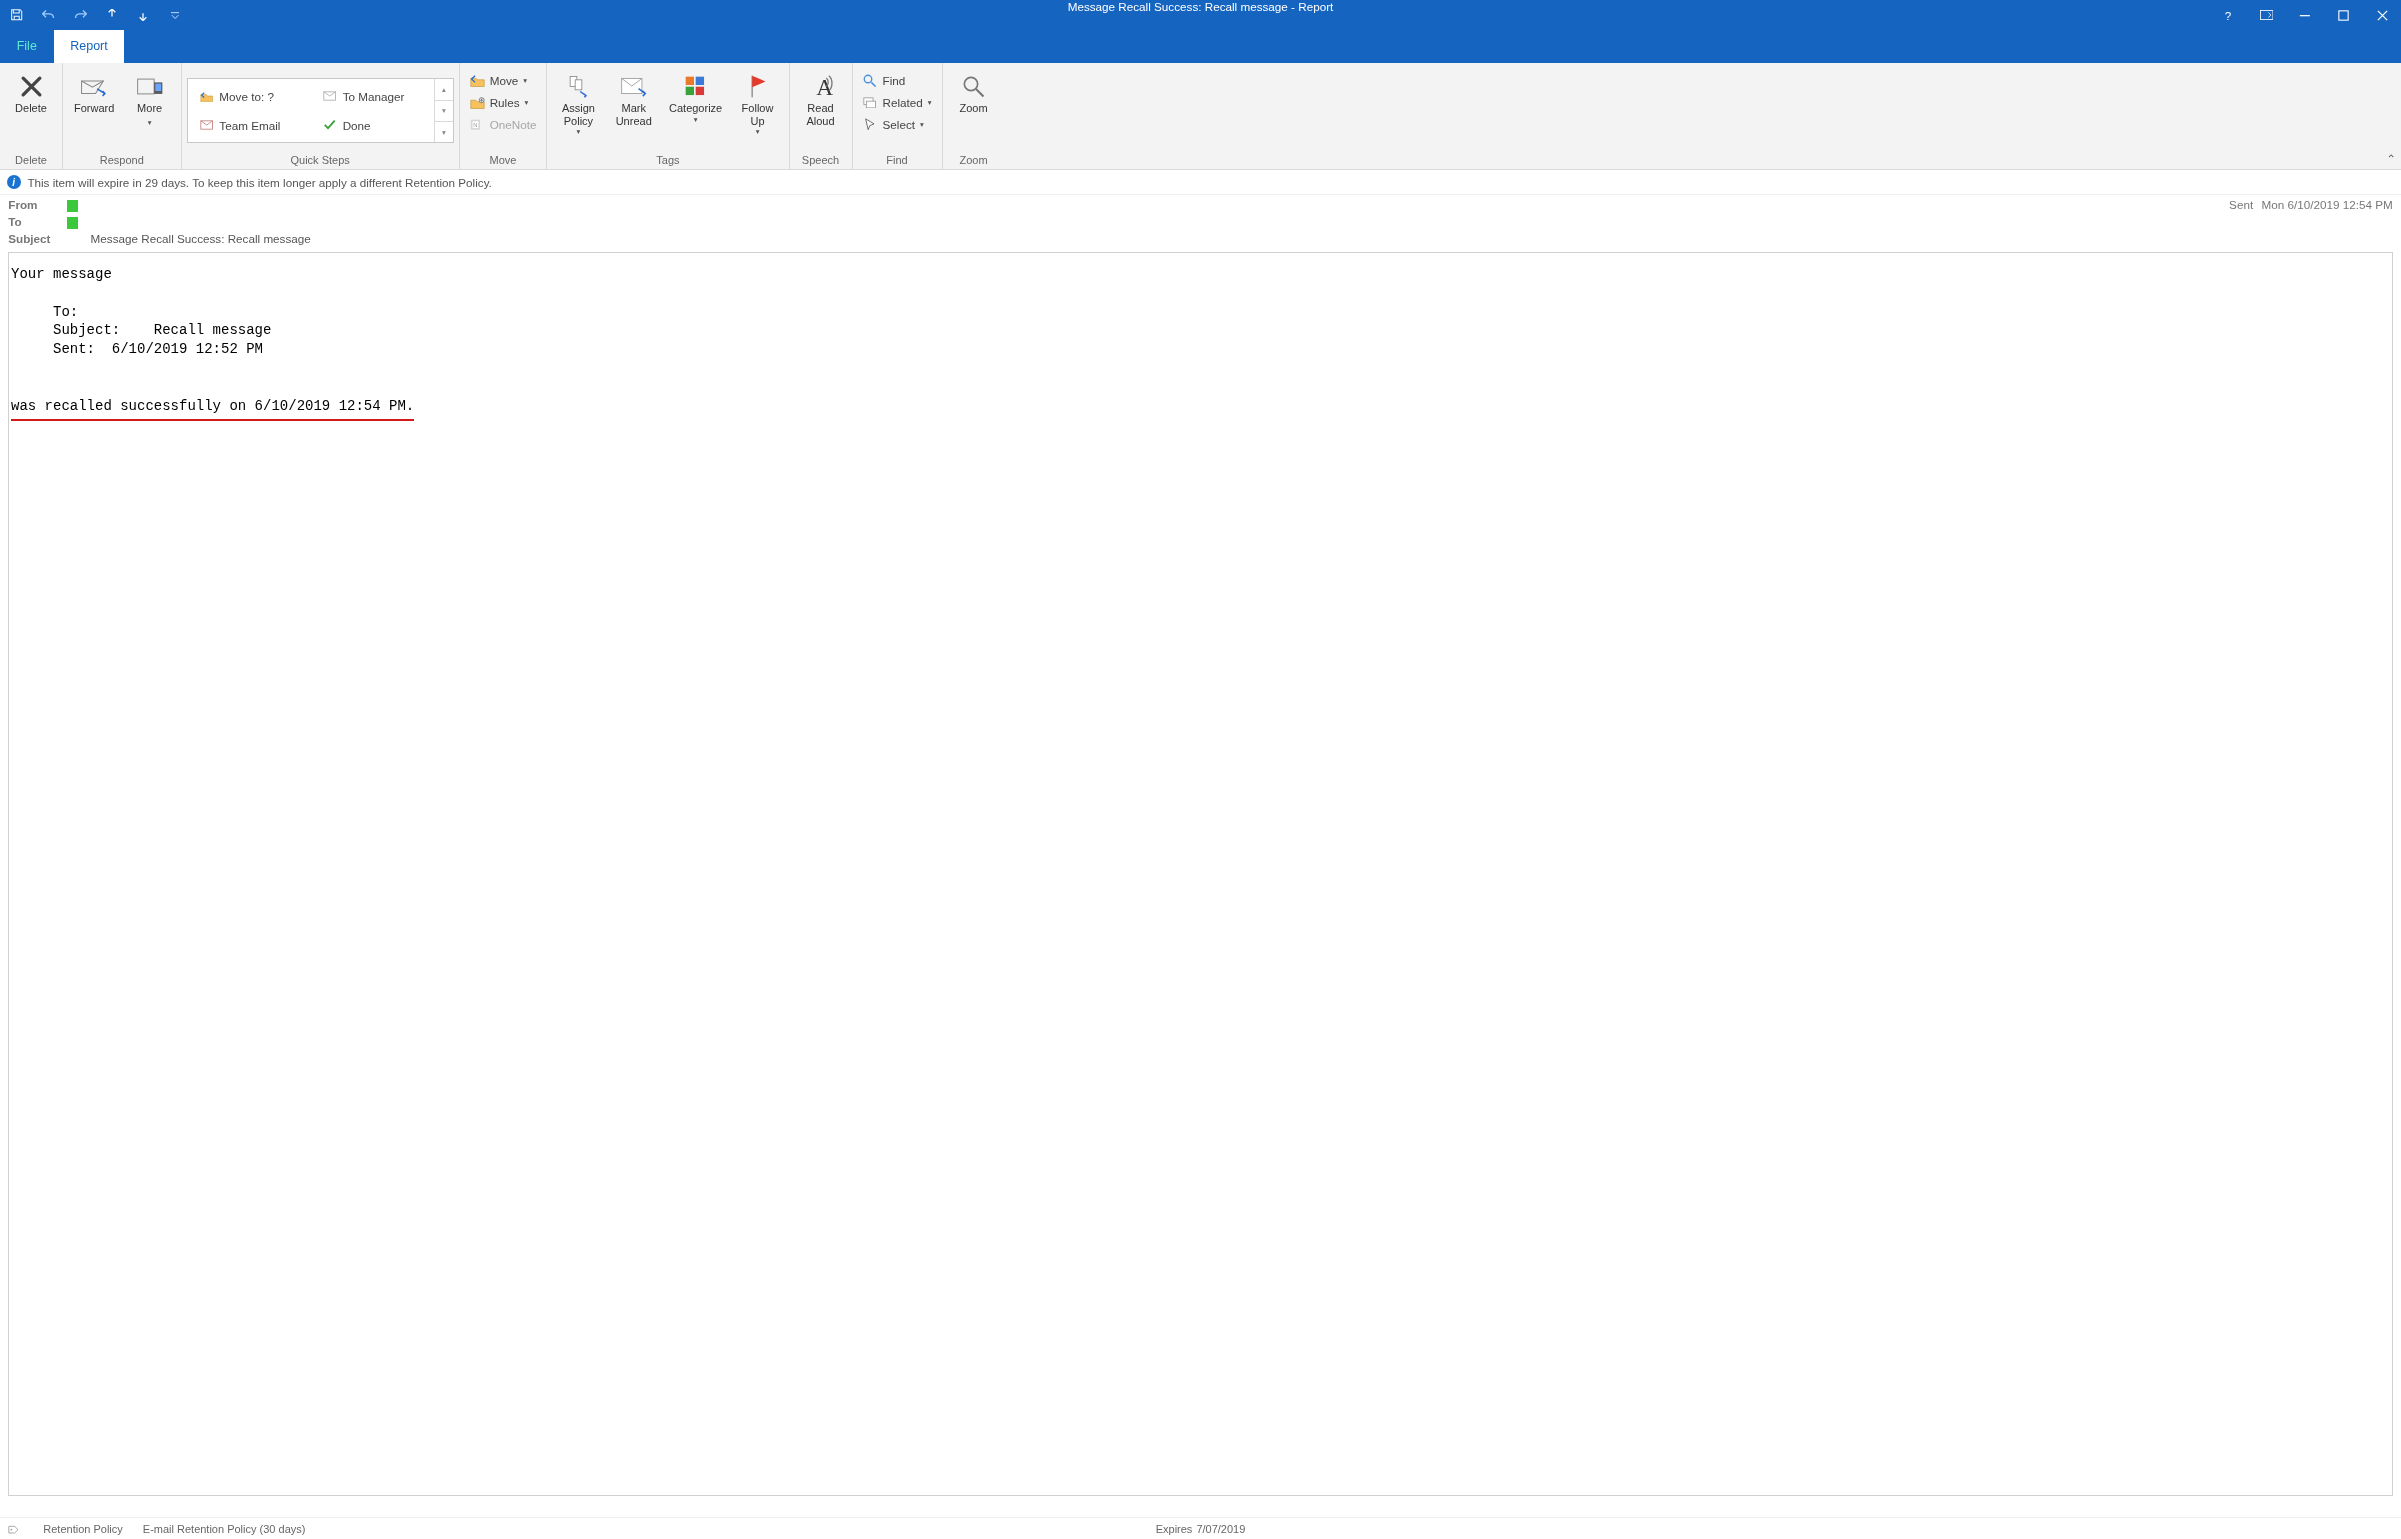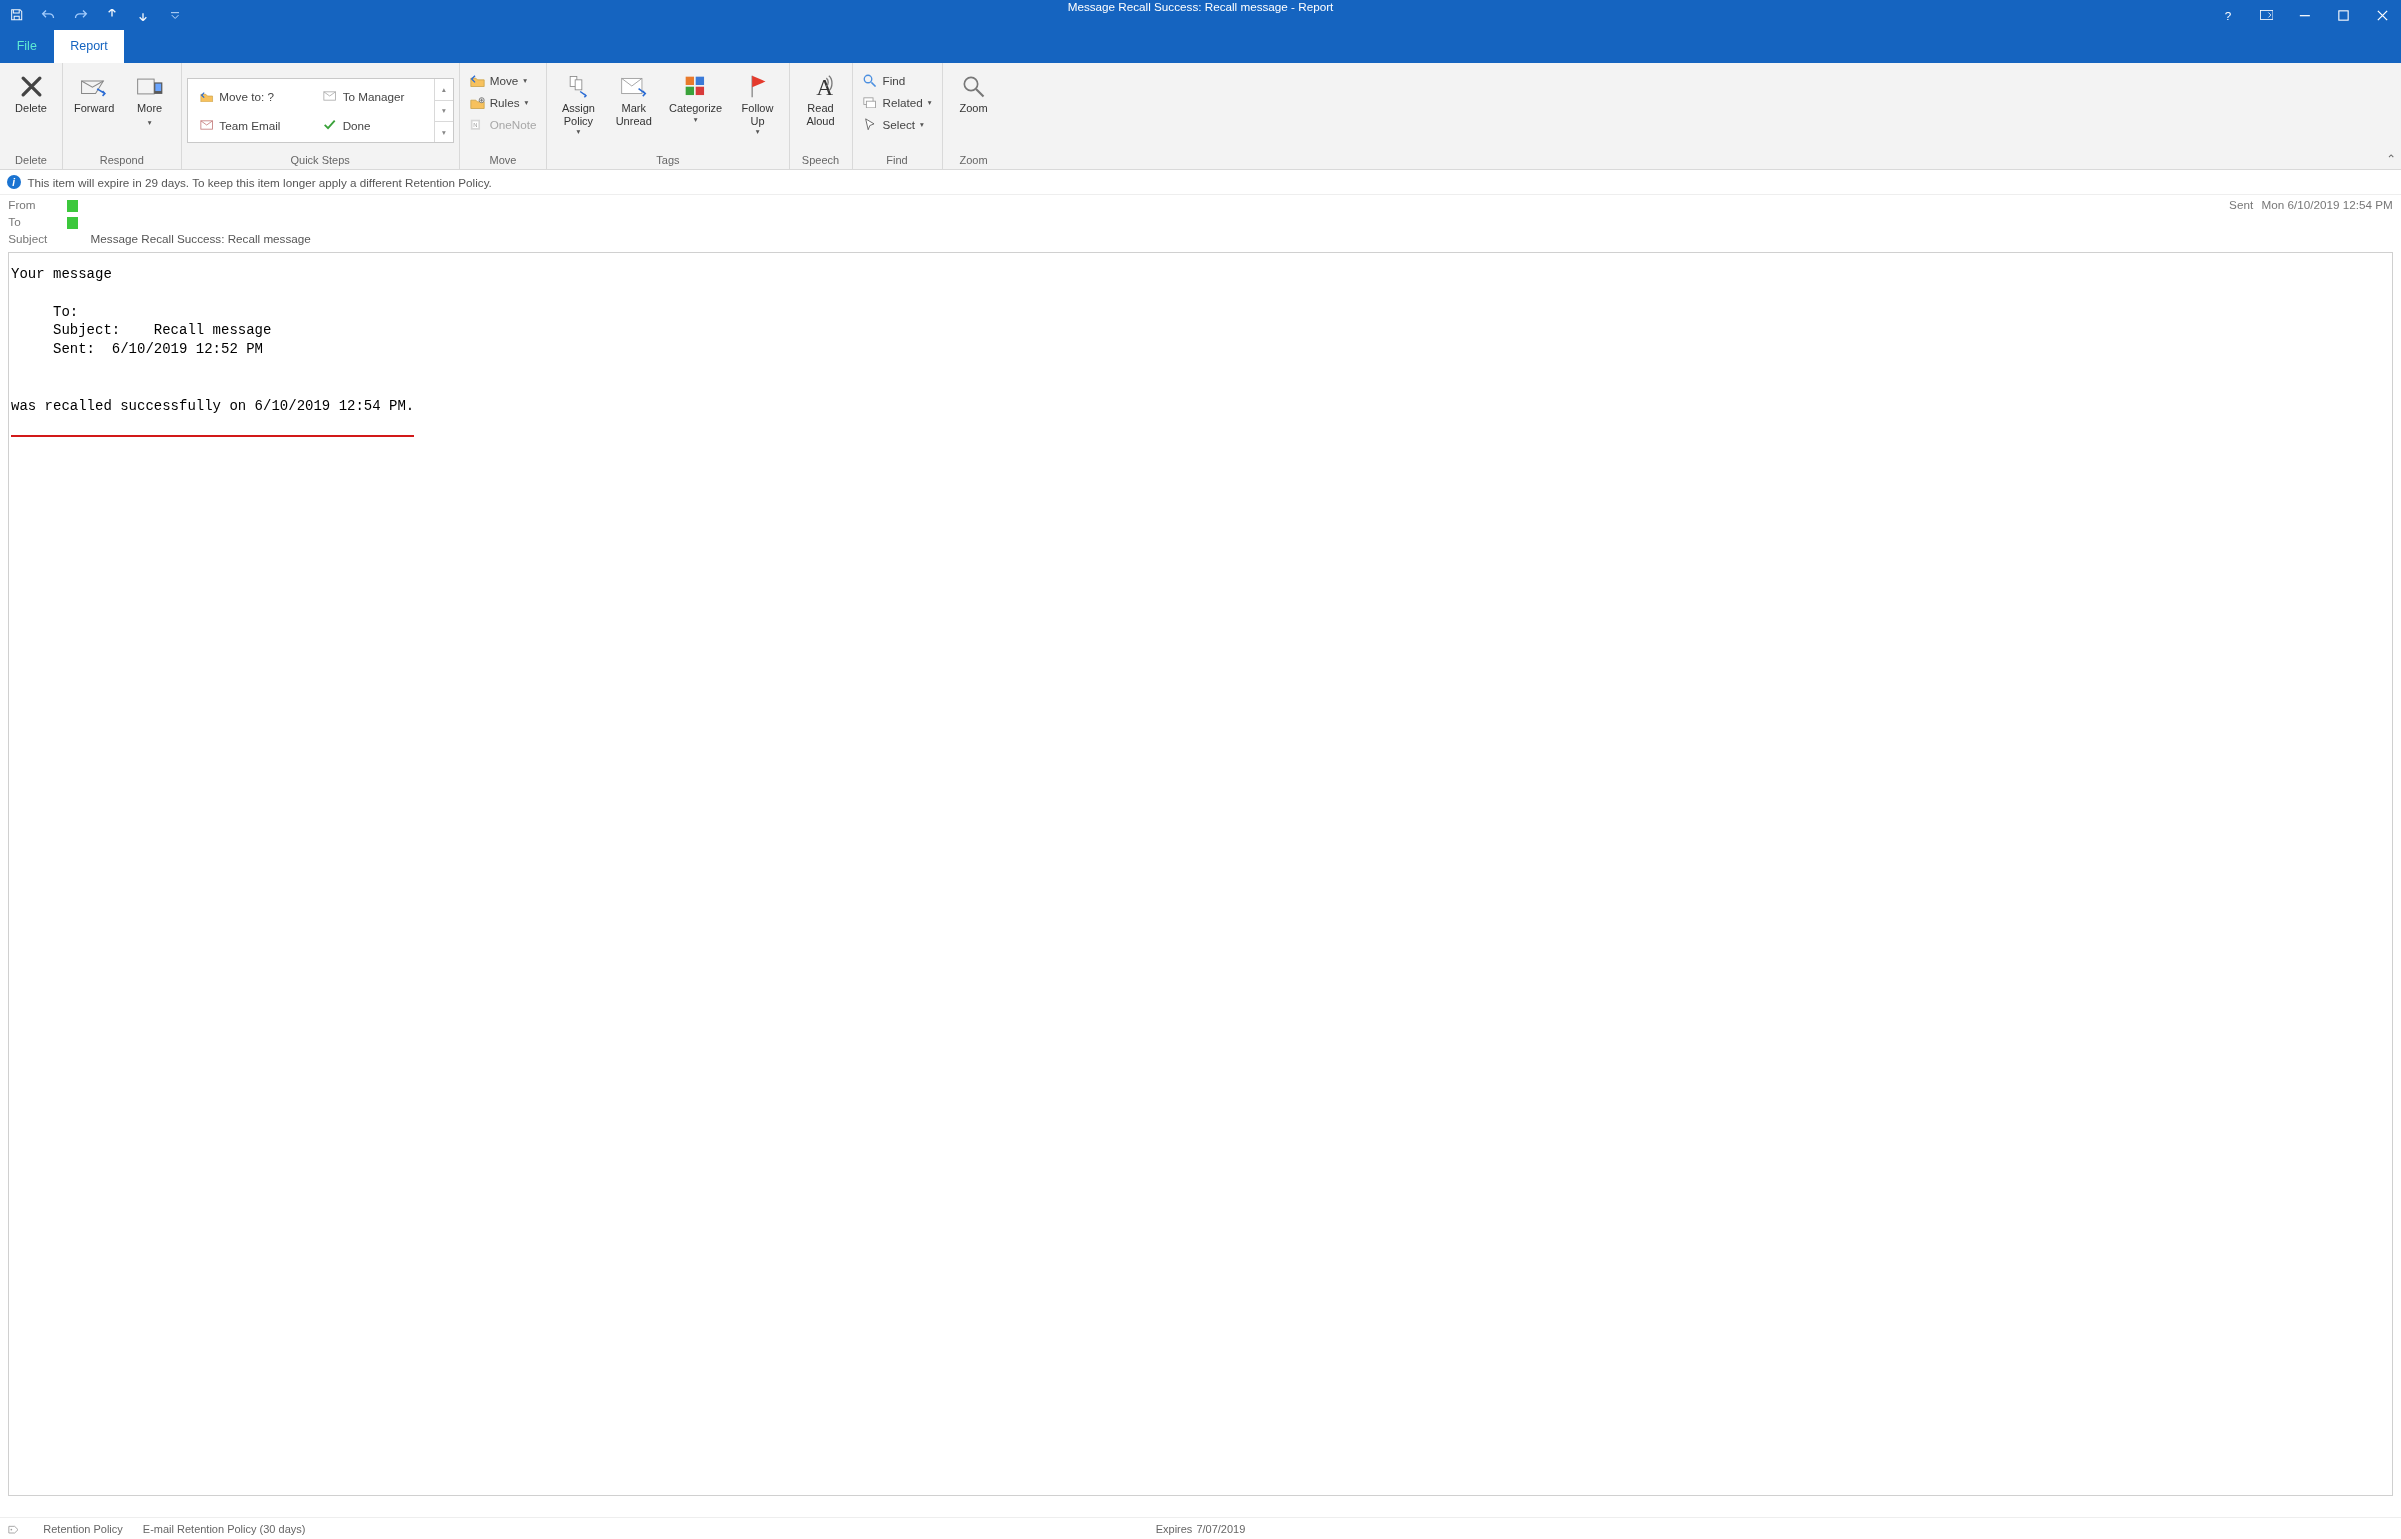--- a/index.html
+++ b/index.html
@@ -103,21 +103,21 @@
     background:#1a73d1; color:#fff; display:flex; align-items:center; justify-content:center;
     font-style:italic; font-weight:bold; font-size:10px;
   }
 
   
   .hdr {
     padding:3.3px 8.3px 6.7px 8.3px; font-size:11.7px; color:#555;
     display:grid; grid-template-columns:50px 1fr auto auto; row-gap:3.3px; column-gap:8.3px;
   }
   .chip{ width:11.7px; height:11.7px; background:#3cc83c; display:inline-block; vertical-align:middle; margin-right:6.7px;}
-  .hdr .lab{ color:#777;}
+  .hdr .lab{ color:#777;font-weight:bold;}
   .hdr .sent-lab{ color:#777; text-align:right;}
   .hdr .sent-val{ color:#777; white-space:nowrap;}
 
   
   .msgbody-wrap{
     margin:0 8.3px 8.3px 8.3px;
     border:0.8px solid #d0d0d0;
     padding:11.7px 1.7px;
     height:calc(100% - 30px - 33px - 107px - 28px - 72px - 25px);
     overflow:auto;
@@ -126,21 +126,21 @@
   .mono{
     font-family:"Courier New", monospace;
     font-size:14px;
     color:#000;
     line-height:1.35;
     white-space:pre;
   }
   .underline-red{
     border-bottom:2.5px solid #d21919;
     display:inline-block;
-    padding-bottom:19px;
+    padding-bottom:3px;
   }
 
   
   .statusbar{
     position:fixed; bottom:0; left:0; right:0;
     height:22px; background:#fff;
     border-top:0.8px solid #eee;
     display:flex; align-items:center;
     font-size:11px; color:#666;
     padding:0 8.3px; gap:20px;

